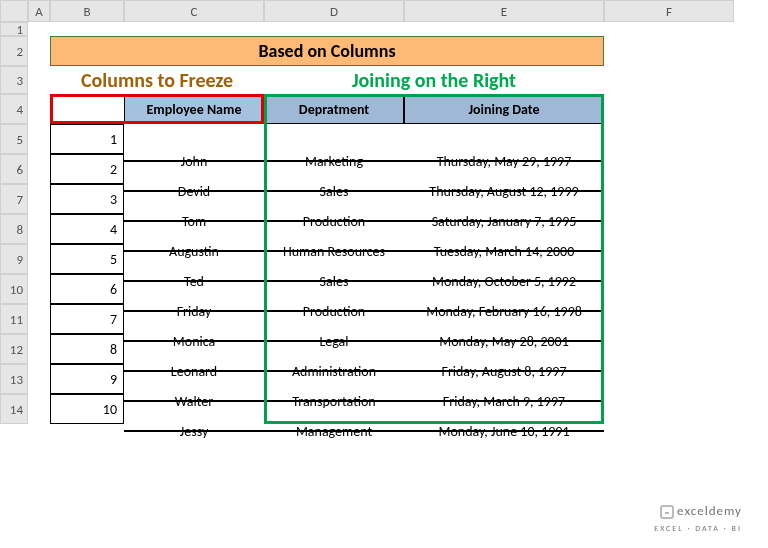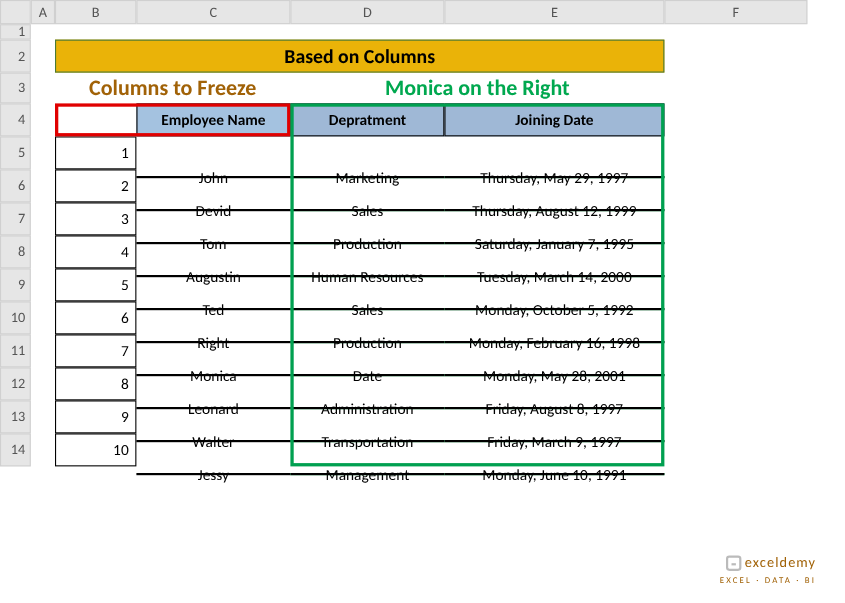--- a/index.html
+++ b/index.html
@@ -24,21 +24,21 @@
     display: flex;
     align-items: center;
     justify-content: center;
     color: #555;
     font-size: 13px;
   }
   .rowhead { justify-content: flex-end; padding-right: 4px; }
   .title-banner {
     grid-column: 3 / 7;
     grid-row: 3;
-    background: #eab308;
+    background: #fdba74;
     color: #000;
     font-weight: bold;
     font-size: 18px;
     display: flex;
     align-items: center;
     justify-content: center;
     border: 1px solid #4a7a35;
   }
   .section-left {
     grid-column: 3 / 5;
@@ -86,21 +86,21 @@
   .right-box {
     position: absolute;
     border: 3px solid #00a050;
     pointer-events: none;
   }
   .watermark {
     position: absolute;
     bottom: 14px;
     right: 26px;
     text-align: right;
-    color: #a16207;
+    color: #737373;
     font-size: 13px;
     letter-spacing: 1px;
   }
   .watermark .ic {
     display: inline-block;
     width: 14px; height: 14px;
     border: 2px solid #bbb;
     border-radius: 3px;
     vertical-align: middle;
     margin-right: 3px;
@@ -137,21 +137,21 @@
   <div class="rowhead" style="grid-column:1;grid-row:9">8</div>
   <div class="rowhead" style="grid-column:1;grid-row:10">9</div>
   <div class="rowhead" style="grid-column:1;grid-row:11">10</div>
   <div class="rowhead" style="grid-column:1;grid-row:12">11</div>
   <div class="rowhead" style="grid-column:1;grid-row:13">12</div>
   <div class="rowhead" style="grid-column:1;grid-row:14">13</div>
   <div class="rowhead" style="grid-column:1;grid-row:15">14</div>
 
   <div class="title-banner">Based on Columns</div>
   <div class="section-left">Columns to Freeze</div>
-  <div class="section-right">Monica on the Right</div>
+  <div class="section-right">Joining on the Right</div>
 
   <div class="hdr" style="grid-column:4;grid-row:5">Employee Name</div>
   <div class="hdr right-zone" style="grid-column:5;grid-row:5">Depratment</div>
   <div class="hdr right-zone" style="grid-column:6;grid-row:5">Joining Date</div>
 
   <div class="dc right" style="grid-column:3;grid-row:6">1</div>
   <div class="dc center" style="grid-column:4;grid-row:6">John</div>
   <div class="dc center shade" style="grid-column:5;grid-row:6">Marketing</div>
   <div class="dc center shade" style="grid-column:6;grid-row:6">Thursday, May 29, 1997</div>
 
@@ -169,27 +169,27 @@
   <div class="dc center" style="grid-column:4;grid-row:9">Augustin</div>
   <div class="dc center shade" style="grid-column:5;grid-row:9">Human Resources</div>
   <div class="dc center shade" style="grid-column:6;grid-row:9">Tuesday, March 14, 2000</div>
 
   <div class="dc right" style="grid-column:3;grid-row:10">5</div>
   <div class="dc center" style="grid-column:4;grid-row:10">Ted</div>
   <div class="dc center shade" style="grid-column:5;grid-row:10">Sales</div>
   <div class="dc center shade" style="grid-column:6;grid-row:10">Monday, October 5, 1992</div>
 
   <div class="dc right" style="grid-column:3;grid-row:11">6</div>
-  <div class="dc center" style="grid-column:4;grid-row:11">Right</div>
+  <div class="dc center" style="grid-column:4;grid-row:11">Friday</div>
   <div class="dc center shade" style="grid-column:5;grid-row:11">Production</div>
   <div class="dc center shade" style="grid-column:6;grid-row:11">Monday, February 16, 1998</div>
 
   <div class="dc right" style="grid-column:3;grid-row:12">7</div>
   <div class="dc center" style="grid-column:4;grid-row:12">Monica</div>
-  <div class="dc center shade" style="grid-column:5;grid-row:12">Date</div>
+  <div class="dc center shade" style="grid-column:5;grid-row:12">Legal</div>
   <div class="dc center shade" style="grid-column:6;grid-row:12">Monday, May 28, 2001</div>
 
   <div class="dc right" style="grid-column:3;grid-row:13">8</div>
   <div class="dc center" style="grid-column:4;grid-row:13">Leonard</div>
   <div class="dc center shade" style="grid-column:5;grid-row:13">Administration</div>
   <div class="dc center shade" style="grid-column:6;grid-row:13">Friday, August 8, 1997</div>
 
   <div class="dc right" style="grid-column:3;grid-row:14">9</div>
   <div class="dc center" style="grid-column:4;grid-row:14">Walter</div>
   <div class="dc center shade" style="grid-column:5;grid-row:14">Transportation</div>

